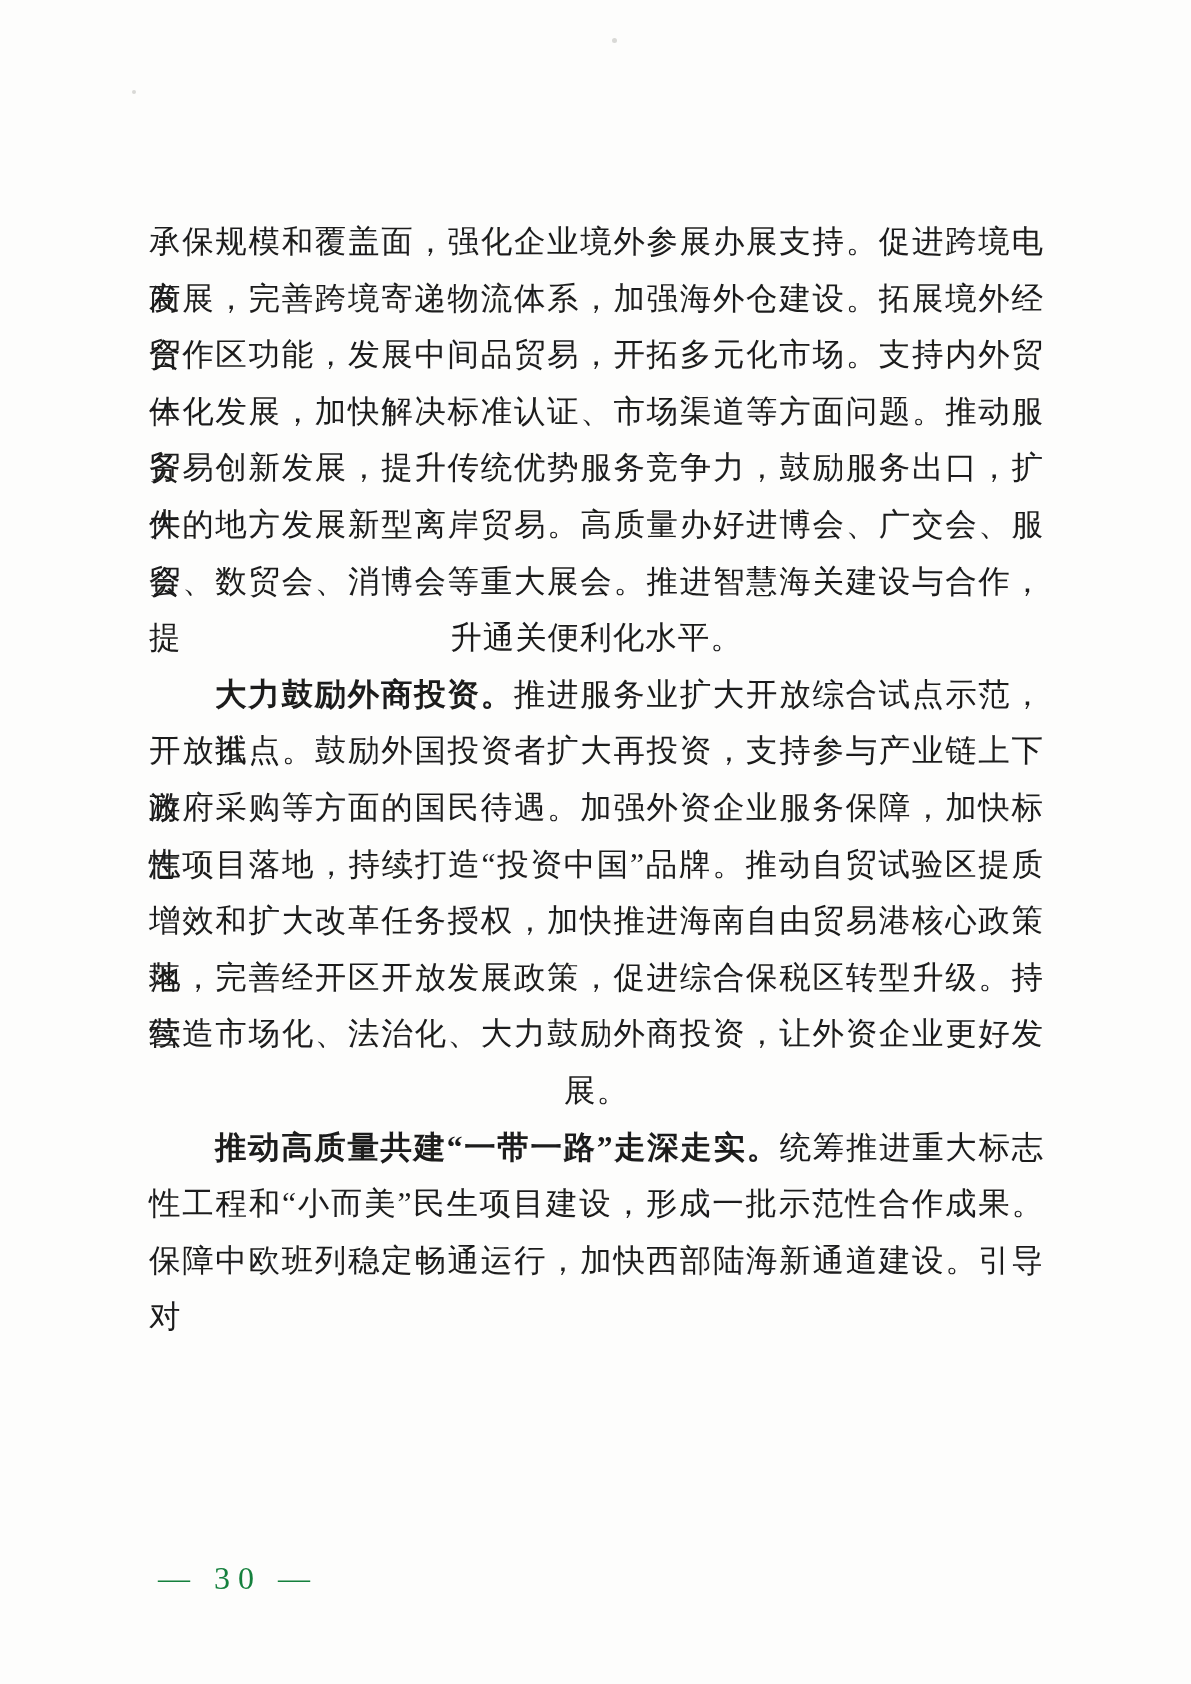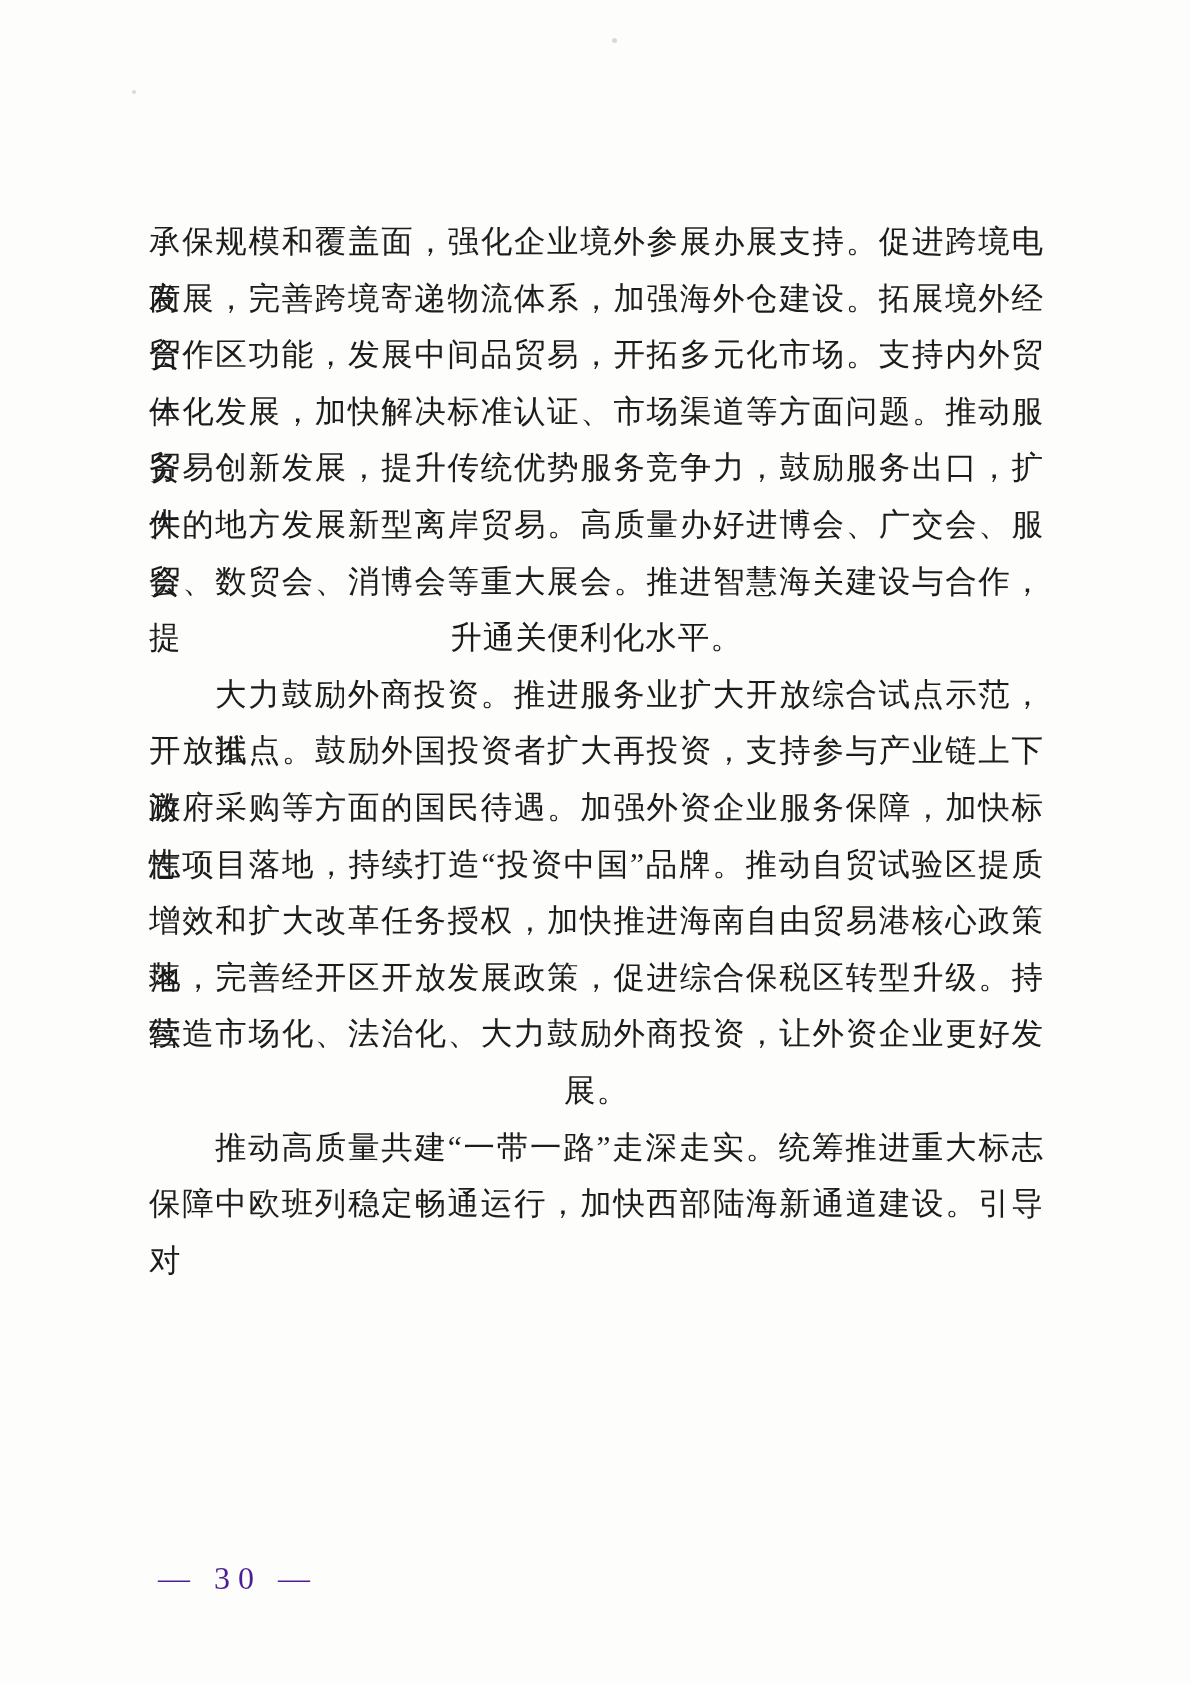--- a/index.html
+++ b/index.html
@@ -38,29 +38,29 @@
     white-space: normal;
   }
   
   .line.l {
     text-align: center;
   }
   .indent {
     padding-left: 66px;
   }
   .bold {
-    font-weight: 400;
+    font-weight: 700;
   }
   .footer {
     position: absolute;
     left: 158px;
     top: 1560px;
     font-size: 32px;
     letter-spacing: 8px;
-    color: #4c1d95;
+    color: #15803d;
   }
   
   .speck {
     position: absolute;
     background: #d9d9d6;
     border-radius: 50%;
   }
   .speck-1 { left: 612px; top: 38px;  width: 5px; height: 5px; }
   .speck-2 { left: 132px; top: 90px;  width: 4px; height: 4px; }
 </style>
@@ -91,20 +91,21 @@
       <div class="line j">政府采购等方面的国民待遇。加强外资企业服务保障，加快标志</div>
       <div class="line j">性项目落地，持续打造“投资中国”品牌。推动自贸试验区提质</div>
       <div class="line j">增效和扩大改革任务授权，加快推进海南自由贸易港核心政策落</div>
       <div class="line j">地，完善经开区开放发展政策，促进综合保税区转型升级。持续</div>
       <div class="line j">营造市场化、法治化、大力鼓励外商投资，让外资企业更好发</div>
       <div class="line l">展。</div>
     </div>
 
     <div>
       <div class="line j indent"><span class="bold">推动高质量共建“一带一路”走深走实。</span><span>统筹推进重大标志</span></div>
+      <div class="line j">性工程和“小而美”民生项目建设，形成一批示范性合作成果。</div>
       <div class="line j">保障中欧班列稳定畅通运行，加快西部陆海新通道建设。引导对</div>
     </div>
 
   </div>
 
   <div class="footer">— 30 —</div>
 
 </div>
 
 </body></html>

